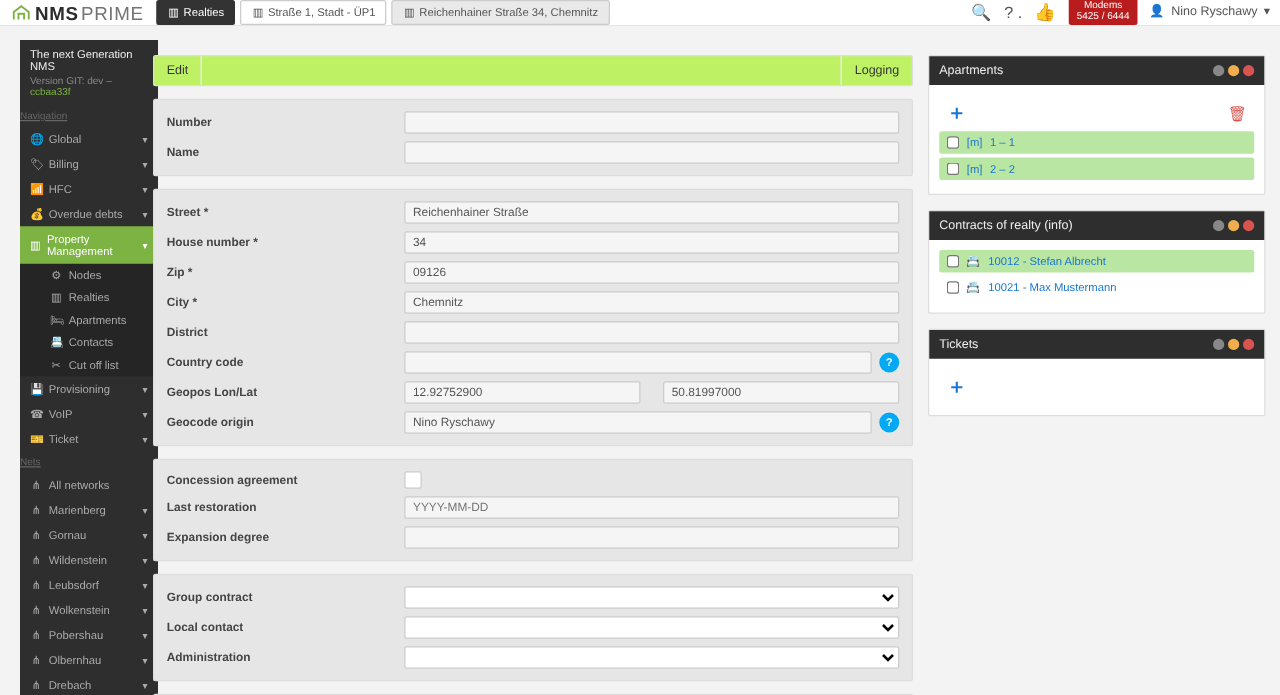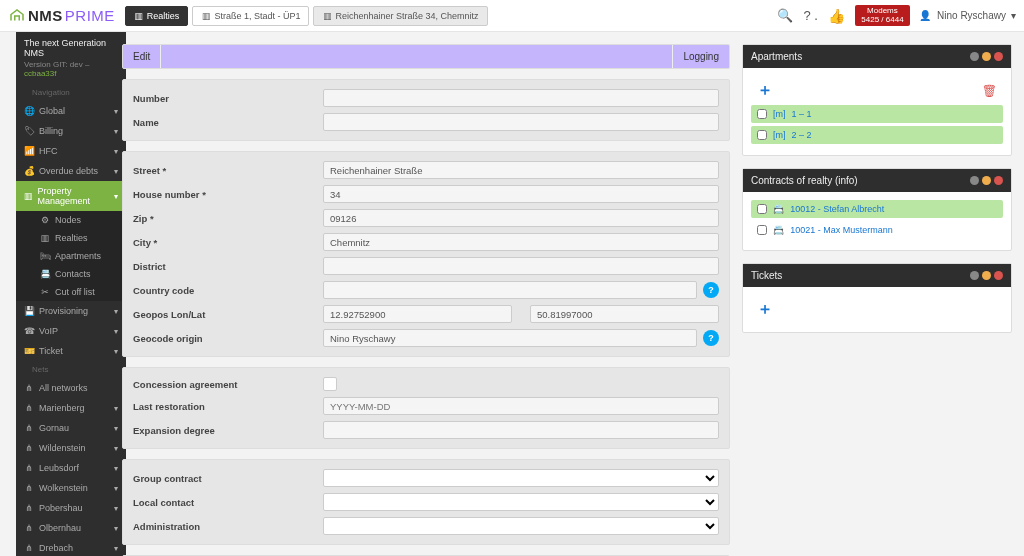--- a/index.html
+++ b/index.html
@@ -1,31 +1,31 @@
 <!DOCTYPE html>
 <html><head>
 <meta charset="utf-8">
 <style>
 * { box-sizing: border-box; margin: 0; padding: 0; font-family: "Segoe UI", Arial, sans-serif; }
 body { background: #f3f3f3; width: 1024px; height: 556px; overflow: hidden; font-size: 10px; color: #333; }
-.topbar { height: 32px; background: #fff; border-bottom: 1px solid #e5e5e5; display: flex; align-items: center; padding: 0 8px; }
+.topbar { height: 21px; background: #fff; border-bottom: 1px solid #e5e5e5; display: flex; align-items: flex-end; padding: 0 8px; }
 .logo { font-size: 15px; font-weight: 600; color: #2c2c2c; letter-spacing: 0.5px; display:flex; align-items:center; gap:2px;}
-.logo .prime { color: #8b5cf6; font-weight: 400; }
+.logo .prime { color: #737373; font-weight: 400; }
 .crumbs { margin-left: 10px; display: flex; gap: 4px; }
 .crumb { font-size: 9px; padding: 4px 8px; border: 1px solid #ccc; border-radius: 2px; background: #fff; color: #555; display:flex; align-items:center; gap:3px;}
 .crumb.dark { background: #333; color: #fff; border-color: #333; }
 .crumb.active { background: #e9e9e9; }
 .topright { margin-left: auto; display: flex; align-items: center; gap: 10px; }
 .thumb { color: #7cb342; font-size: 14px; }
 .modbadge { background: #b91c1c; color: #fff; padding: 2px 6px; border-radius: 2px; font-size: 8px; line-height: 1.1; text-align:center;}
 .sidebar { position: absolute; top: 32px; left: 16px; width: 110px; bottom: 0; background: #2e2e2e; color: #999; font-size: 9px; overflow-y:auto;}
 .sidebar .tag { padding: 6px 8px 2px; font-size: 9px; color:#eee;}
 .sidebar .sub { padding: 0 8px 6px; font-size:8px; color:#888;}
 .sidebar .sub a{color:#7cb342; text-decoration:none;}
-.sidebar .sec { padding: 4px 16px; color: #666; font-size: 8px; }
+.sidebar .sec { padding: 4px 0; color: #666; font-size: 8px; text-decoration: underline; }
 .sidebar .item { padding: 5px 8px; display: flex; align-items: center; gap: 5px; cursor: pointer; color:#aaa; position:relative;}
 .sidebar .item.active { background: #7cb342; color: #fff; }
 .sidebar .item .chev { margin-left: auto; font-size: 8px; }
 .sidebar .subitem { padding: 4px 8px 4px 24px; display:flex; gap:5px; color:#aaa; cursor:pointer; background:#252525;}
 .content { position: absolute; top: 32px; left: 110px; right: 0; bottom: 0; overflow-y: auto; padding: 12px; }
 .cols { display: flex; gap: 12px; }
 .left { flex: 1; }
 .right { width: 270px; display:flex; flex-direction:column; gap:12px;}
 .tabs { background:#fff; border:1px solid #ddd; border-radius:2px; display:flex;}
 .tab { padding: 6px 10px; font-size: 10px; cursor:pointer; border-right:1px solid #eee;}
@@ -47,21 +47,21 @@
 .dot.g{background:#888;} .dot.y{background:#f0ad4e;} .dot.r{background:#d9534f;}
 .panel .pbody{padding:8px;}
 .pactions{display:flex;align-items:center;justify-content:space-between;padding:4px 6px;}
 .plus{color:#1976d2;font-size:16px;font-weight:bold;cursor:pointer;}
 .trash{color:#d9534f;font-size:12px;cursor:pointer;}
 .listrow{display:flex;align-items:center;gap:6px;padding:4px 6px;font-size:9px;border-radius:2px;margin-bottom:3px;}
 .listrow input{margin:0;width:10px;height:10px;}
 .listrow.green{background:#b9e6a3;}
 .listrow a{color:#1976d2;text-decoration:none;}
 .ic{display:inline-block;width:10px;text-align:center;}
-.card{background:#c4b5fd;border:1px solid #ddd;border-radius:2px;}
+.card{background:#bef264;border:1px solid #ddd;border-radius:2px;}
 .searchic,.qmark{color:#555;font-size:13px;cursor:pointer;}
 .userbox{display:flex;align-items:center;gap:5px;font-size:10px;color:#555;}
 </style>
 </head>
 <body>
 
 <div class="topbar">
   <div class="logo">
     <svg width="18" height="18" viewBox="0 0 24 24">
         <path d="M4 18 L4 10 L12 4 L20 10 L20 18" fill="none" stroke="#7cb342" stroke-width="2"></path>

